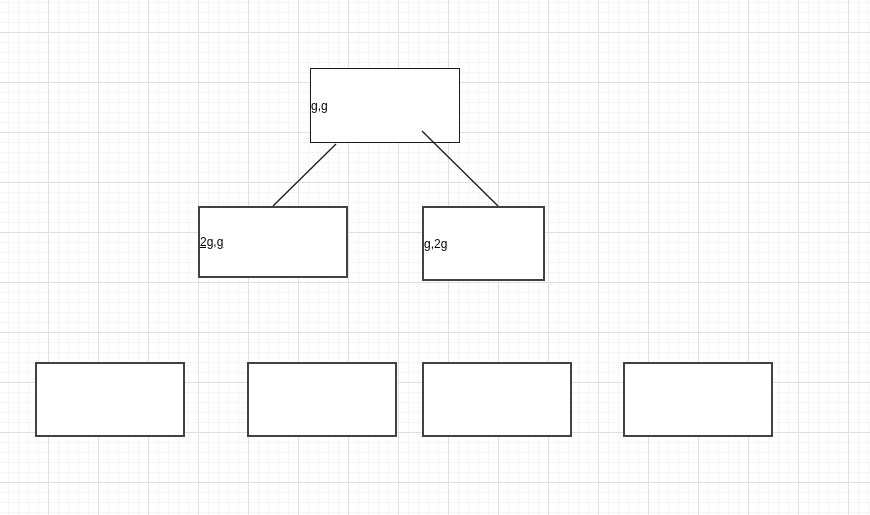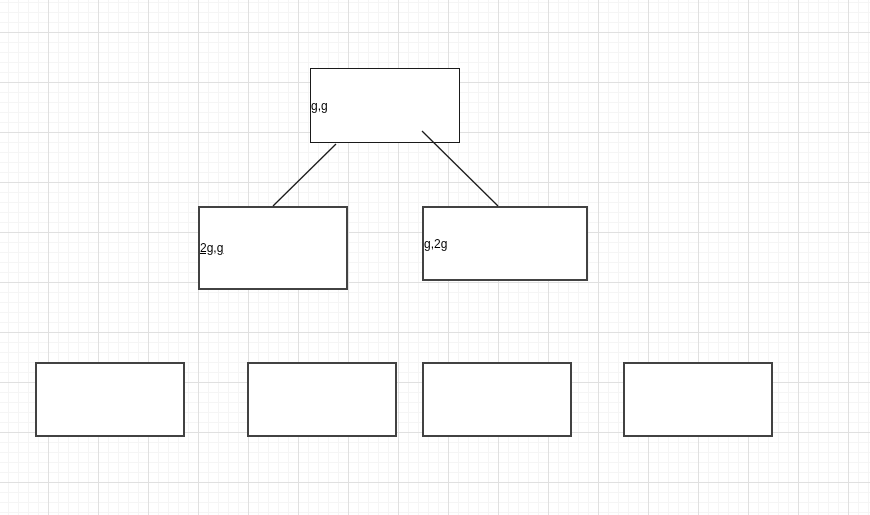--- a/index.html
+++ b/index.html
@@ -49,25 +49,25 @@
 </style>
 </head>
 <body>
 
 <div class="canvas">
 
   <div class="node" style="left: 310px; top: 68px; width: 150px; height: 75px; background-color: rgb(255, 255, 255); border: 1px solid rgb(26, 26, 26);">
     <span class="node-label">g,g</span>
   </div>
 
-  <div class="node" style="left: 198px; top: 206px; width: 150px; height: 84px; background-color: rgb(255, 255, 255); border: 2px solid rgb(66, 66, 66); text-decoration: underline;">
+  <div class="node" style="left: 198px; top: 206px; width: 150px; height: 72px; background-color: rgb(255, 255, 255); border: 2px solid rgb(66, 66, 66); text-decoration: underline;">
     <span class="node-label">2g,g</span>
   </div>
 
-  <div class="node" style="left: 422px; top: 206px; width: 166px; height: 75px; background-color: rgb(255, 255, 255); border: 2px solid rgb(66, 66, 66);">
+  <div class="node" style="left: 422px; top: 206px; width: 123px; height: 75px; background-color: rgb(255, 255, 255); border: 2px solid rgb(66, 66, 66);">
     <span class="node-label">g,2g</span>
   </div>
 
   <div class="node" style="left: 35px; top: 362px; width: 150px; height: 75px; background-color: rgb(255, 255, 255); border: 2px solid rgb(66, 66, 66);">
     <span class="node-label"></span>
   </div>
 
   <div class="node" style="left: 247px; top: 362px; width: 150px; height: 75px; background-color: rgb(255, 255, 255); border: 2px solid rgb(66, 66, 66);">
     <span class="node-label"></span>
   </div>

